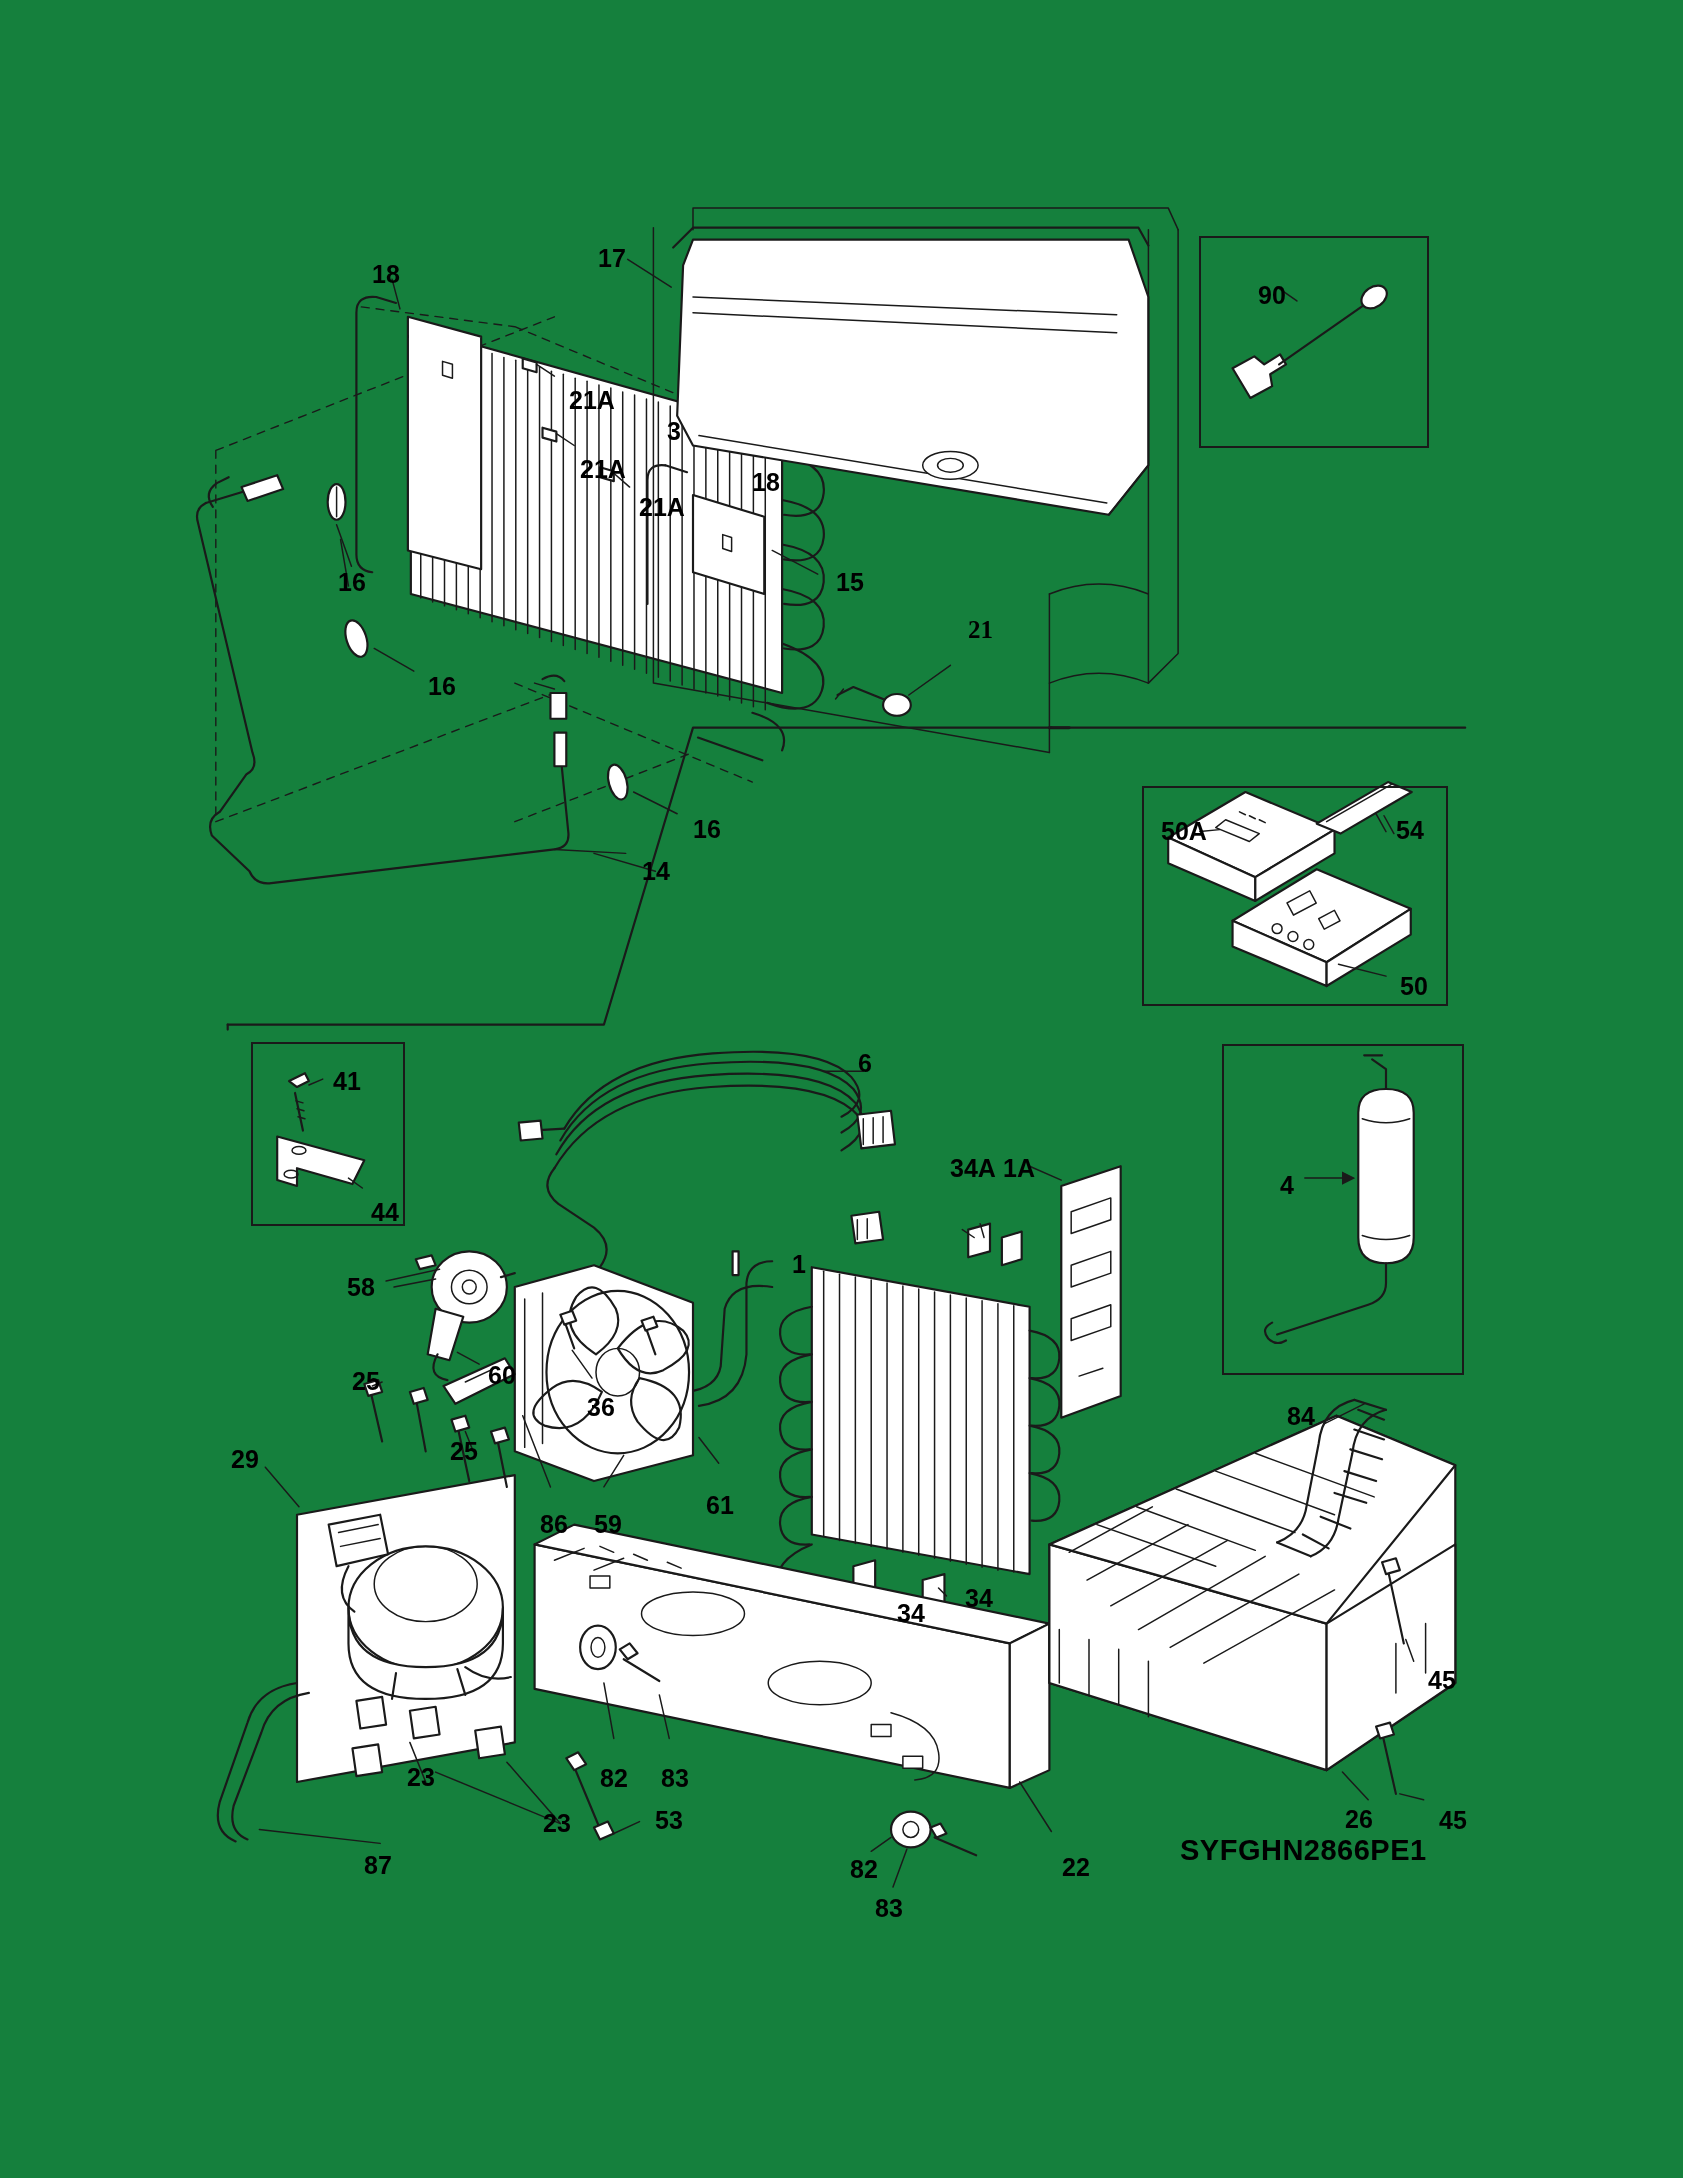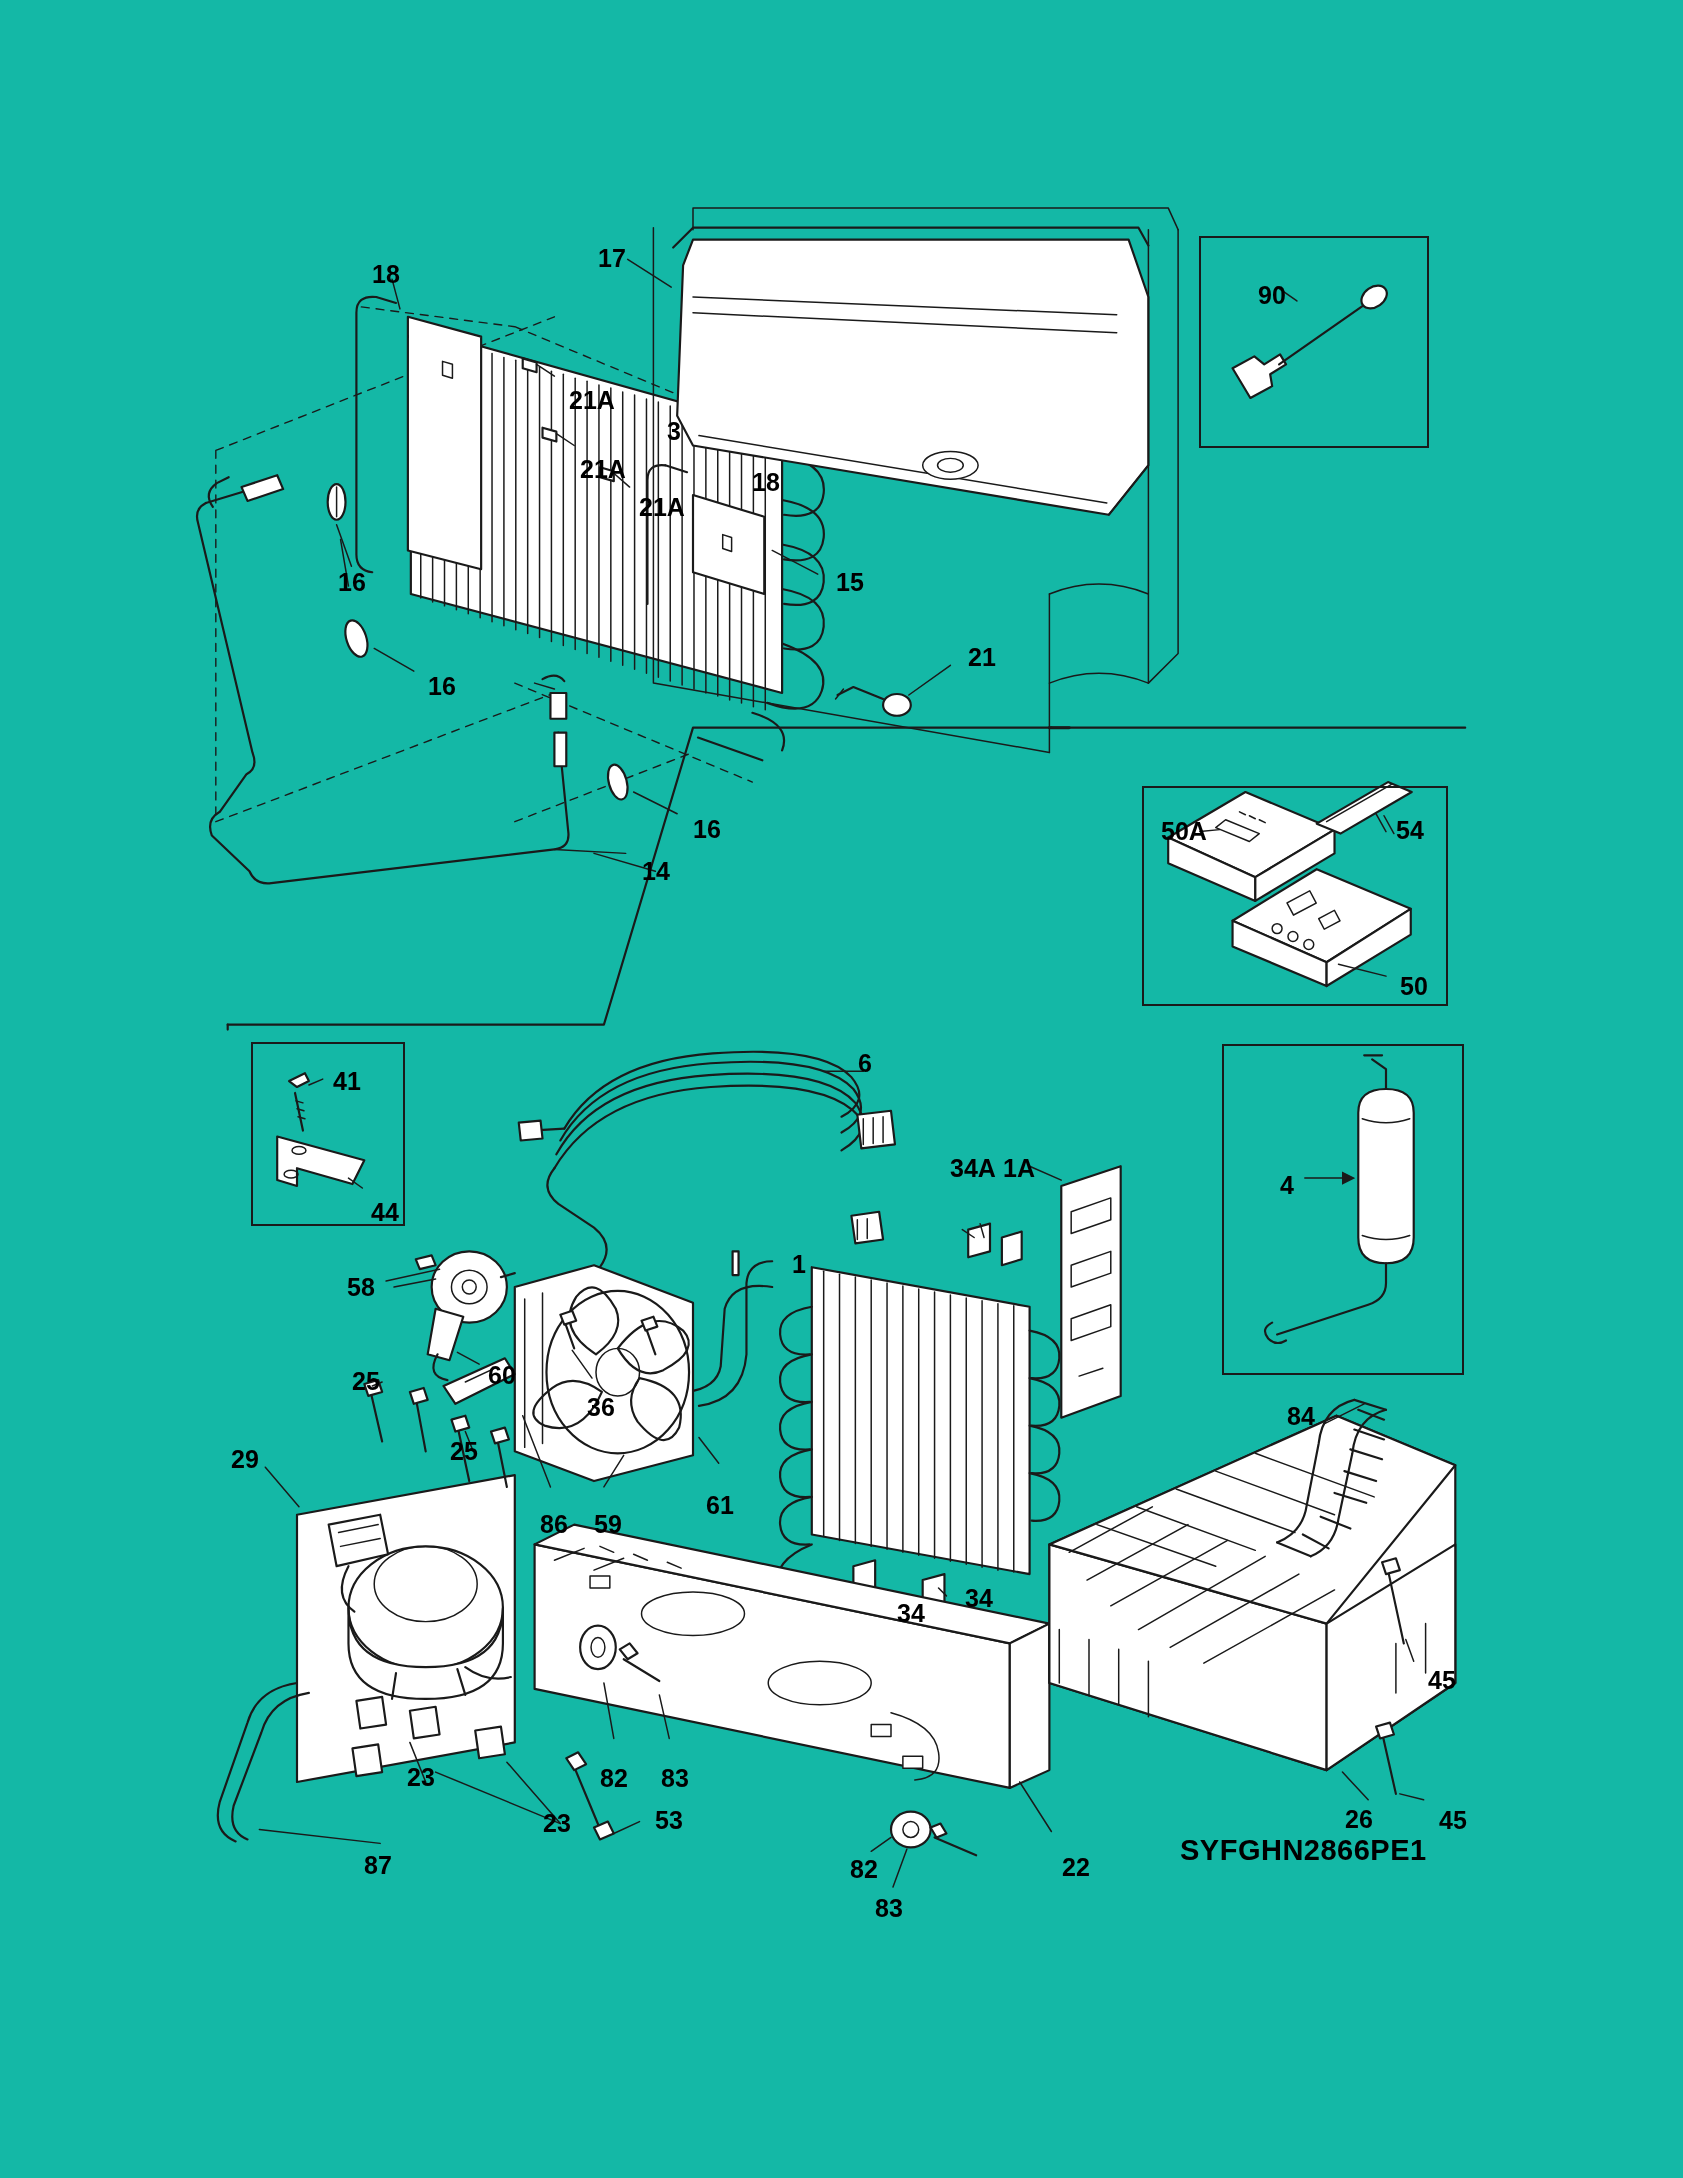--- a/index.html
+++ b/index.html
@@ -4,21 +4,21 @@
 <style>
   html, body {
     margin: 0;
     padding: 0;
     background: #ffffff;
   }
   #page {
     position: relative;
     width: 1683px;
     height: 2178px;
-    background: #14b8a6;
+    background: #15803d;
     font-family: "Liberation Sans", sans-serif;
     overflow: hidden;
     text-align: center;
   }
   #art {
     position: absolute;
     left: 0;
     top: 0;
     width: 1683px;
     height: 2178px;
@@ -494,21 +494,21 @@
   <div class="callout" style="left:598px; top:246px;">17</div>
   <div class="callout" style="left:1258px; top:283px;">90</div>
   <div class="callout" style="left:569px; top:388px;">21A</div>
   <div class="callout" style="left:667px; top:419px;">3</div>
   <div class="callout" style="left:580px; top:457px;">21A</div>
   <div class="callout" style="left:752px; top:470px;">18</div>
   <div class="callout" style="left:639px; top:495px;">21A</div>
   <div class="callout" style="left:338px; top:570px;">16</div>
   <div class="callout" style="left:836px; top:570px;">15</div>
   <div class="callout" style="left:428px; top:674px;">16</div>
-  <div class="callout" style="left:968px; top:645px;">21</div>
+  <div class="callout" style="left:968px; top:617px;font-family:Liberation Serif, serif;">21</div>
   <div class="callout" style="left:693px; top:817px;">16</div>
   <div class="callout" style="left:642px; top:859px;">14</div>
   <div class="callout" style="left:1161px; top:819px;">50A</div>
   <div class="callout" style="left:1396px; top:818px;">54</div>
   <div class="callout" style="left:1400px; top:974px;">50</div>
   <div class="callout" style="left:333px; top:1069px;">41</div>
   <div class="callout" style="left:858px; top:1051px;">6</div>
   <div class="callout" style="left:371px; top:1200px;">44</div>
   <div class="callout" style="left:1003px; top:1156px;">1A</div>
   <div class="callout" style="left:950px; top:1156px;">34A</div>

